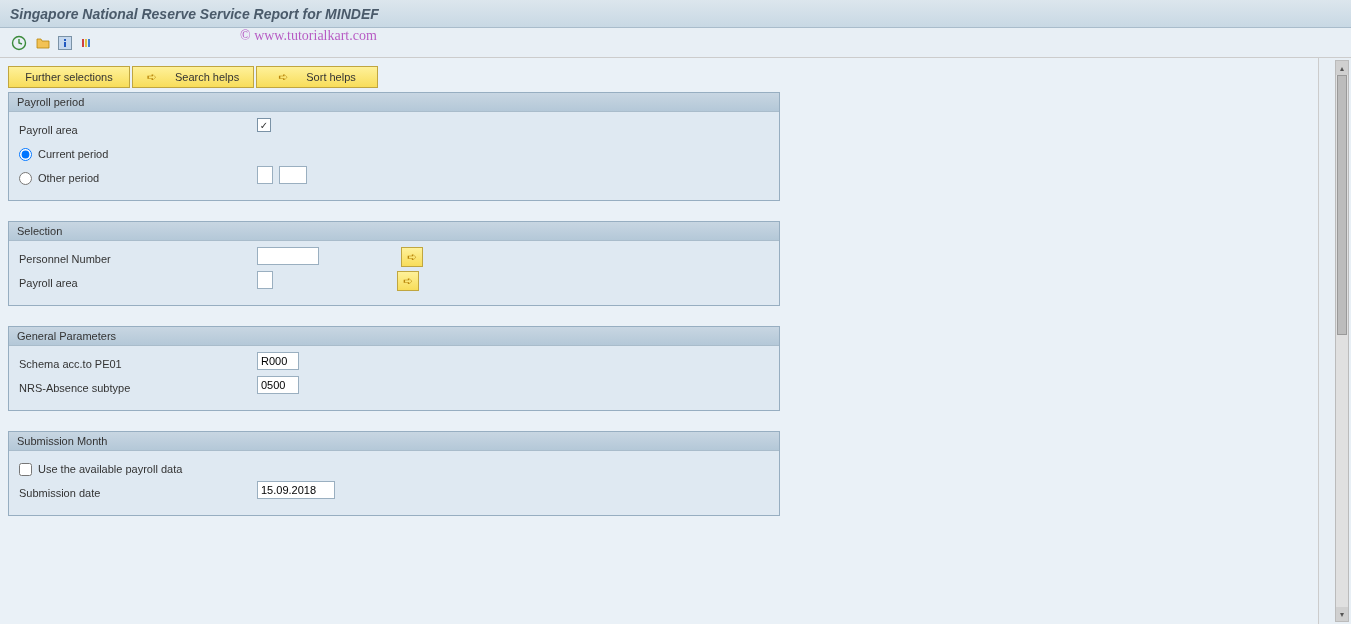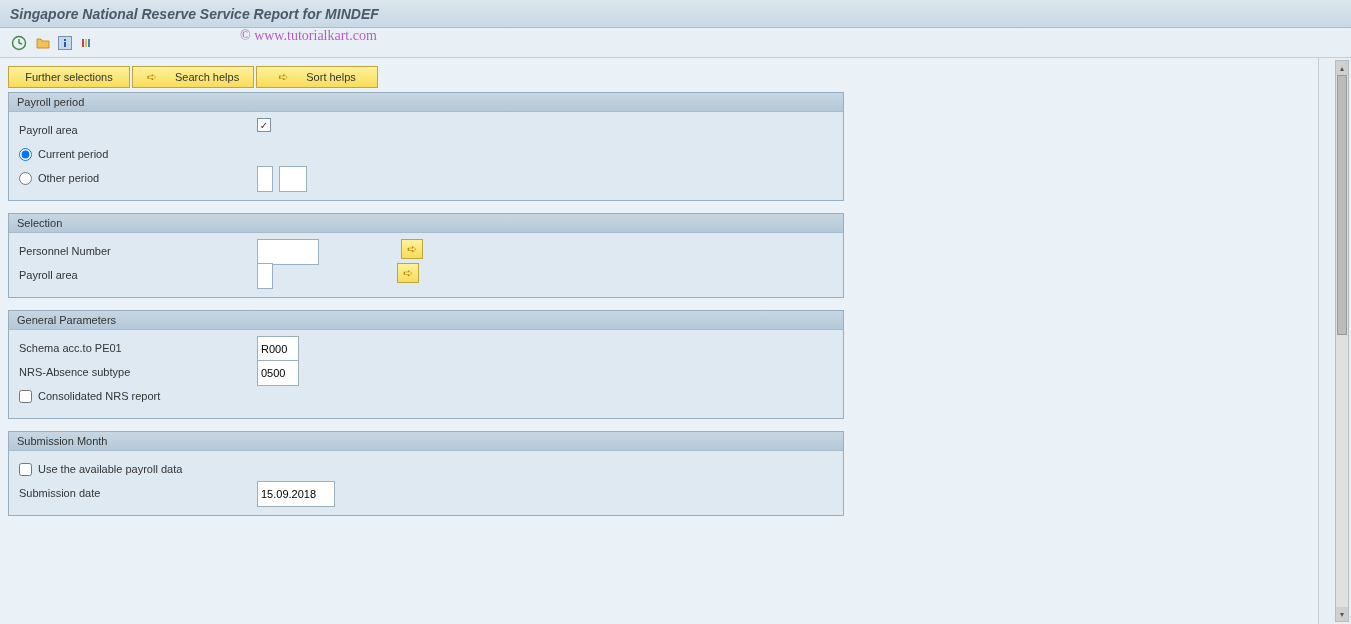--- a/index.html
+++ b/index.html
@@ -108,22 +108,22 @@
     }
     .yellow-btn.wide { width: 122px; }
     .yellow-btn .arrow-icon {
       margin-right: 18px;
       color: #b8860b;
       font-size: 12px;
     }
     .panel {
       border: 1px solid #97aec1;
       background: #dfe9f2;
-      margin-bottom: 12px;
-      width: 836px;
+      margin-bottom: 20px;
+      width: 772px;
     }
     .panel-header {
       background: linear-gradient(to bottom, #c8d6e2 0%, #b4c8d8 100%);
       padding: 3px 8px;
       font-size: 11px;
       color: #333;
       border-bottom: 1px solid #a9bccb;
     }
     .panel-body {
       padding: 6px 10px 10px 10px;
@@ -137,21 +137,21 @@
       width: 232px;
       font-size: 11px;
       color: #333;
       display: flex;
       align-items: center;
     }
     input[type="text"] {
       border: 1px solid #9aafc0;
       background: #fff;
       height: 18px;
-      padding: 12px 3px;
+      padding: 4px 3px;
       font-size: 11px;
       font-family: inherit;
     }
     input[type="text"].small { width: 28px; }
     input[type="text"].med { width: 62px; }
     input[type="text"].date { width: 78px; }
     input[type="text"].folder { width: 100px; }
     input[type="text"].tiny { width: 16px; }
     input[type="radio"], input[type="checkbox"] {
       margin-right: 6px;
@@ -304,26 +304,20 @@
       <div class="panel-header">General Parameters</div>
       <div class="panel-body">
         <div class="row">
           <span class="label">Schema acc.to PE01</span>
           <input type="text" class="small" style="width: 42px;" value="R000">
         </div>
         <div class="row">
           <span class="label">NRS-Absence subtype</span>
           <input type="text" class="small" style="width: 42px;" value="0500">
         </div>
-        <div class="row">
-          <label class="check-label">
-            <input type="checkbox" style="">
-            <span>Consolidated NRS report</span>
-          </label>
-        </div>
       </div>
     </div>
 
     <div class="panel">
       <div class="panel-header">Submission Month</div>
       <div class="panel-body">
         <div class="row">
           <label class="check-label">
             <input type="checkbox" style="">
             <span>Use the available payroll data</span>

